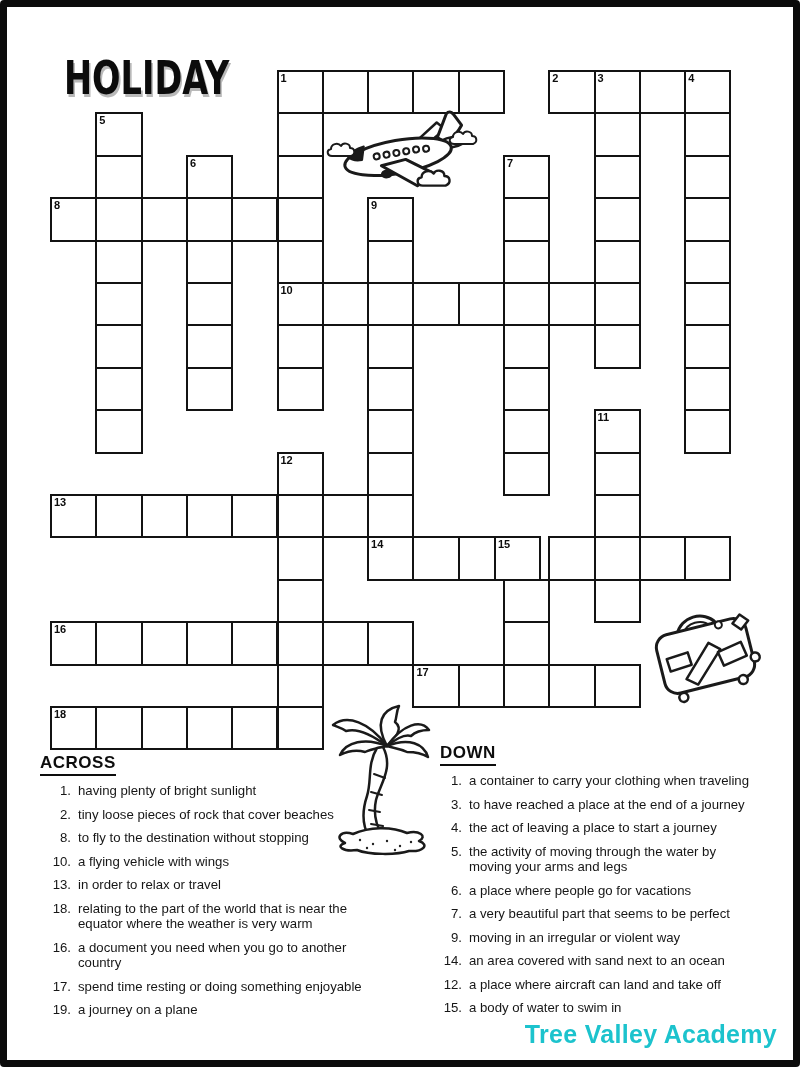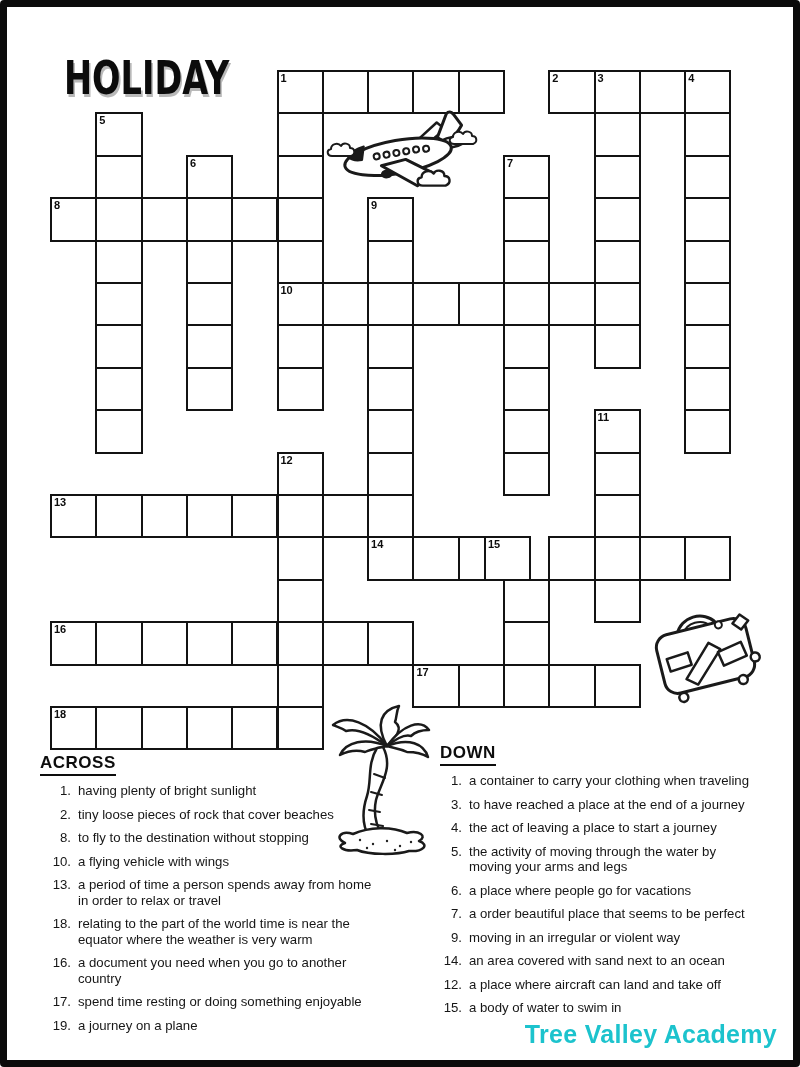--- a/index.html
+++ b/index.html
@@ -151,21 +151,21 @@
       <div class="cell" style="left: 276.5px; top: 494px;"></div>
       <div class="cell" style="left: 321.8px; top: 494px;"></div>
       <div class="cell" style="left: 367.1px; top: 494px;"></div>
       <div class="cell" style="left: 593.6px; top: 494px;"></div>
       <div class="cell" style="left: 276.5px; top: 536.4px;"></div>
       <div class="cell" style="left: 367.1px; top: 536.4px;">
         <span class="cellnum">14</span>
       </div>
       <div class="cell" style="left: 412.4px; top: 536.4px;"></div>
       <div class="cell" style="left: 457.7px; top: 536.4px;"></div>
-      <div class="cell" style="left: 484px; top: 536.4px;">
+      <div class="cell" style="left: 494px; top: 536.4px;">
         <span class="cellnum">15</span>
       </div>
       <div class="cell" style="left: 548.3px; top: 536.4px;"></div>
       <div class="cell" style="left: 593.6px; top: 536.4px;"></div>
       <div class="cell" style="left: 638.9px; top: 536.4px;"></div>
       <div class="cell" style="left: 684.2px; top: 536.4px;"></div>
       <div class="cell" style="left: 276.5px; top: 578.8px;"></div>
       <div class="cell" style="left: 503px; top: 578.8px;"></div>
       <div class="cell" style="left: 593.6px; top: 578.8px;"></div>
       <div class="cell" style="left: 50px; top: 621.2px;">
@@ -281,28 +281,27 @@
         </div>
         <div class="clue">
           <span class="cnum">10.</span>
           <span class="ctext">
             <div>a flying vehicle with wings</div>
           </span>
         </div>
         <div class="clue">
           <span class="cnum">13.</span>
           <span class="ctext">
-            <div>a period of time a person spends away from home</div>
             <div>in order to relax or travel</div>
           </span>
         </div>
         <div class="clue">
           <span class="cnum">18.</span>
           <span class="ctext">
-            <div>relating to the part of the world time is near the</div>
+            <div>relating to the part of the world that is near the</div>
             <div>equator where the weather is very warm</div>
           </span>
         </div>
         <div class="clue">
           <span class="cnum">16.</span>
           <span class="ctext">
             <div>a document you need when you go to another country</div>
           </span>
         </div>
         <div class="clue">
@@ -350,21 +349,21 @@
         </div>
         <div class="clue">
           <span class="cnum">6.</span>
           <span class="ctext">
             <div>a place where people go for vacations</div>
           </span>
         </div>
         <div class="clue">
           <span class="cnum">7.</span>
           <span class="ctext">
-            <div>a order beautiful place that seems to be perfect</div>
+            <div>a very beautiful part that seems to be perfect</div>
           </span>
         </div>
         <div class="clue">
           <span class="cnum">9.</span>
           <span class="ctext">
             <div>moving in an irregular or violent way</div>
           </span>
         </div>
         <div class="clue">
           <span class="cnum">14.</span>

